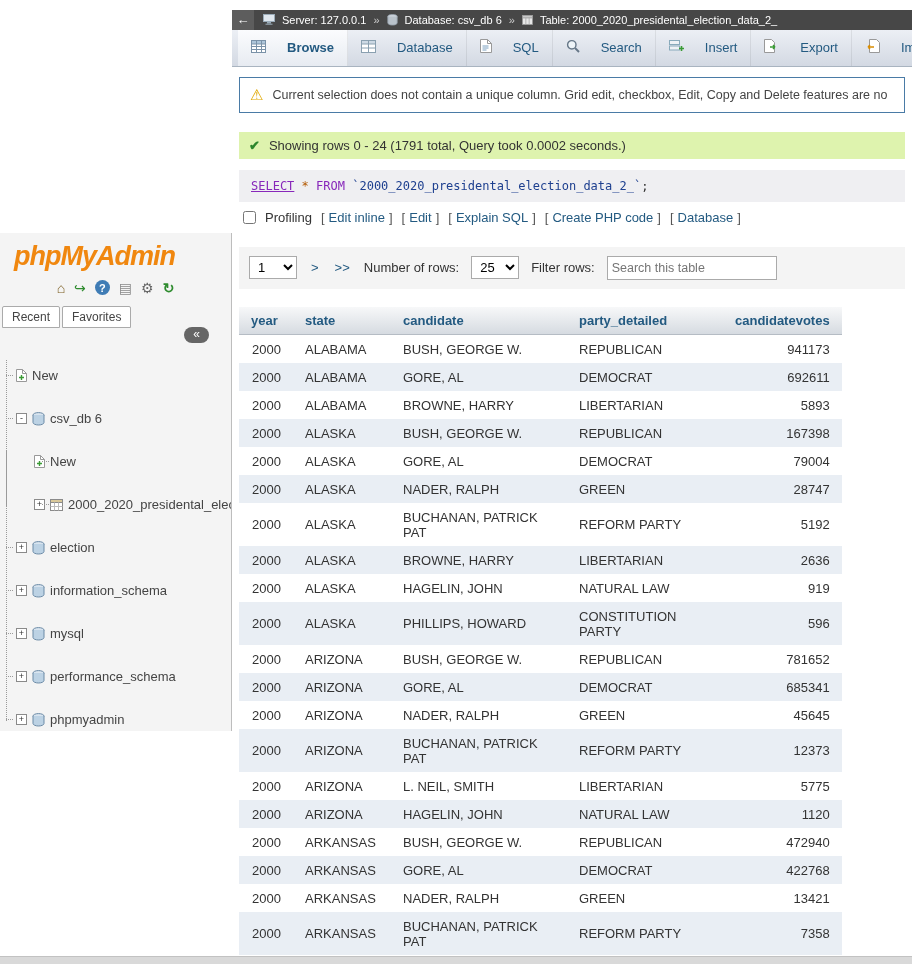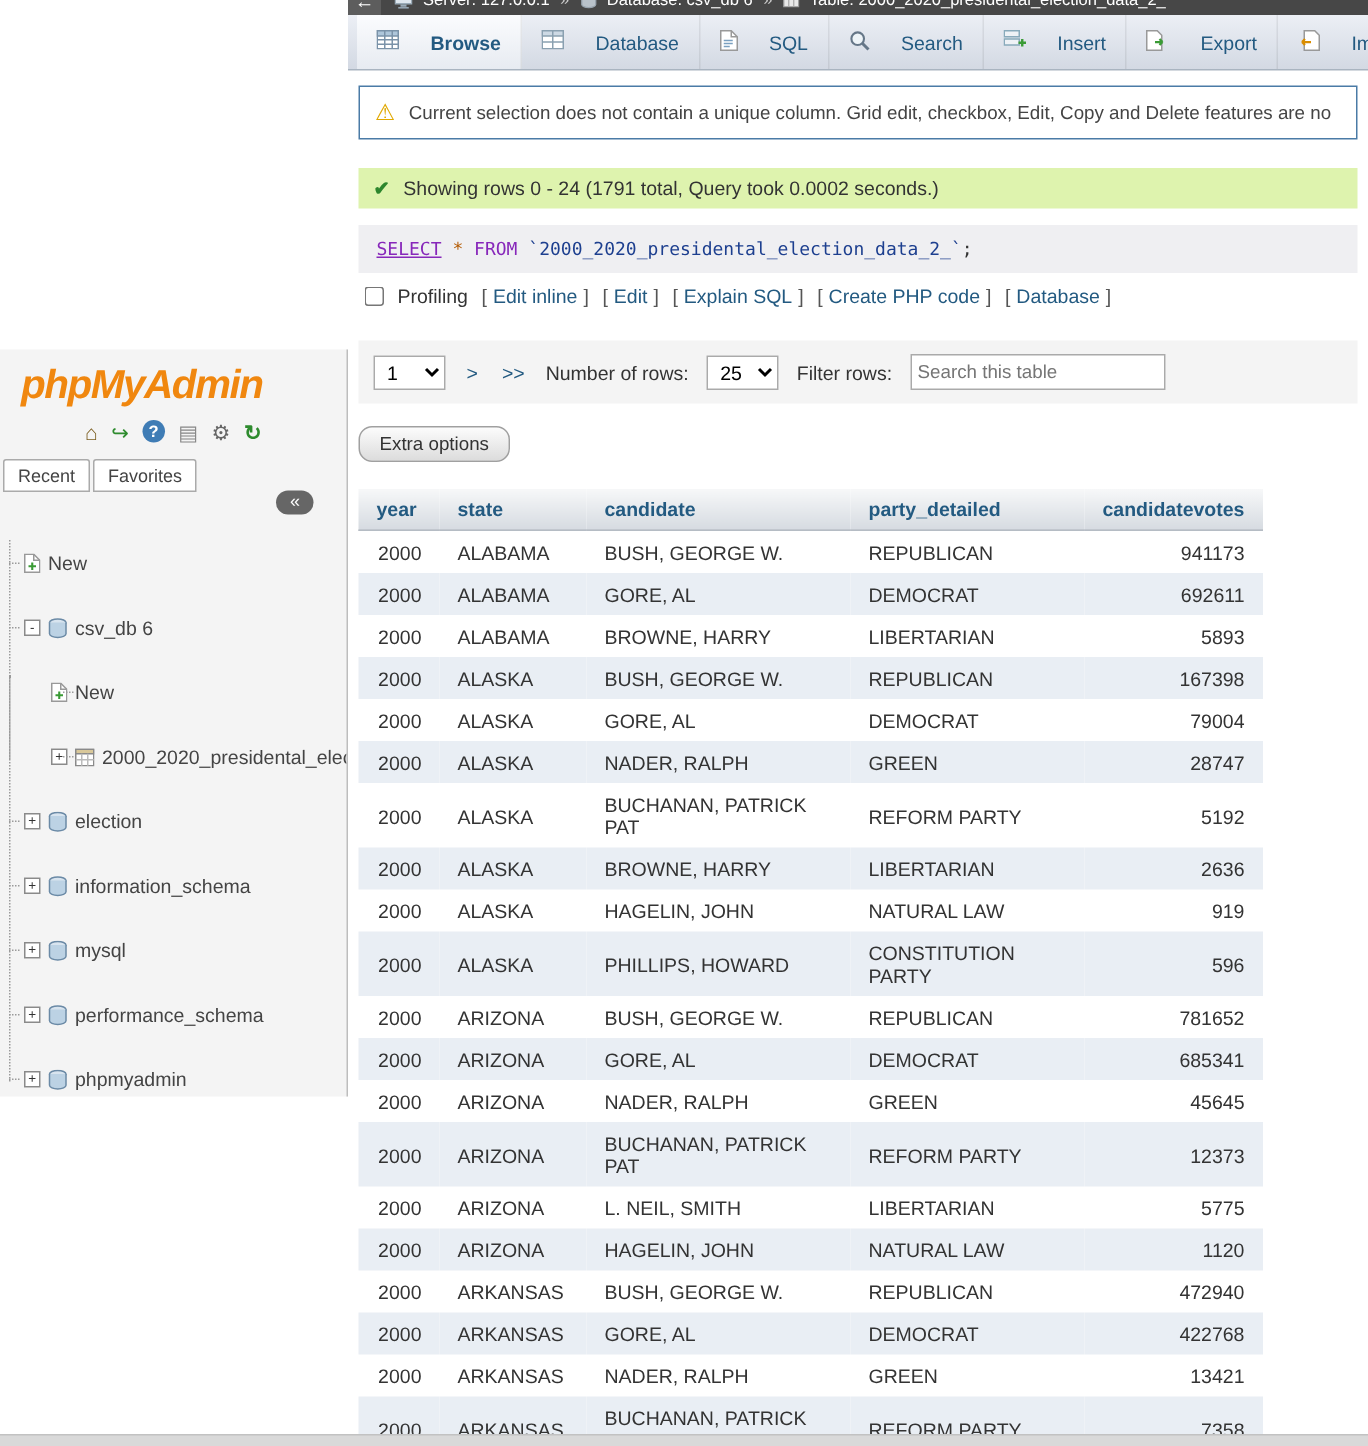--- a/index.html
+++ b/index.html
@@ -360,23 +360,20 @@
       <div class="pagebar">
         <select><option>1</option></select>
         <a class="link nav-link">&gt;</a>
         <a class="link nav-link">&gt;&gt;</a>
         <span>Number of rows:</span>
         <select><option>25</option></select>
         <span>Filter rows:</span>
         <input type="text" placeholder="Search this table" style="">
       </div>
 
-      <div>
-        <span class="extra-btn">Extra options</span>
-      </div>
 
       <table class="results">
         <thead>
           <tr>
             <th class="w-year">year</th>
             <th class="w-state">state</th>
             <th class="w-cand">candidate</th>
             <th class="w-party">party_detailed</th>
             <th class="w-votes">candidatevotes</th>
           </tr>

